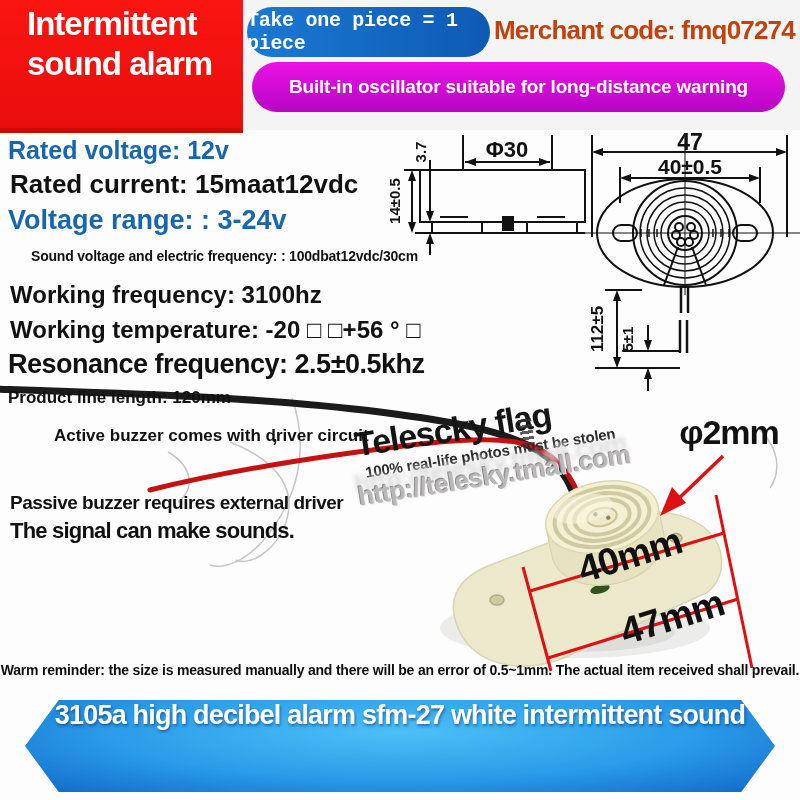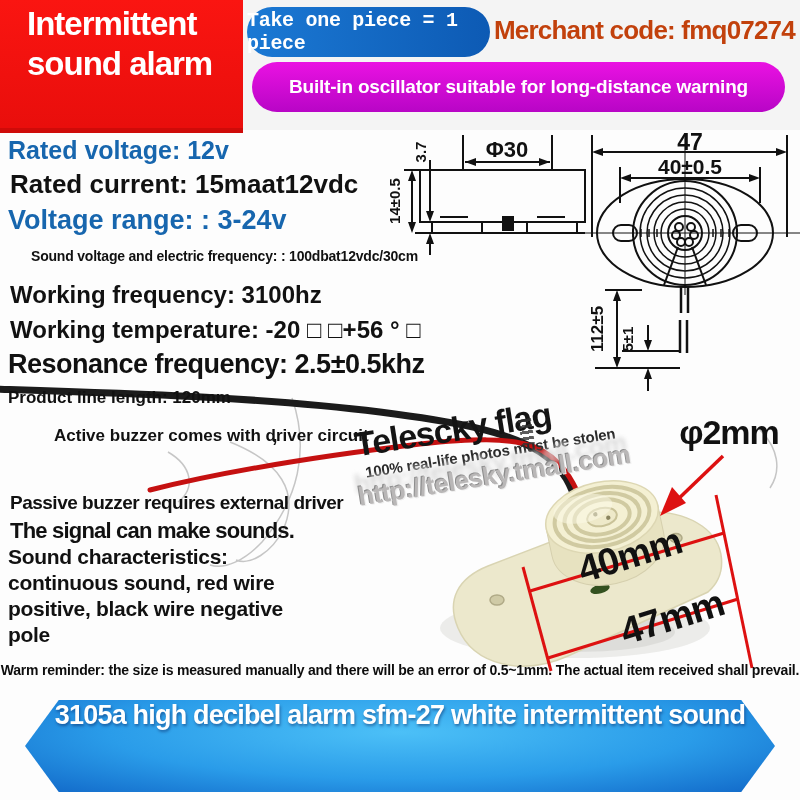--- a/index.html
+++ b/index.html
@@ -223,24 +223,20 @@
   <div class="abs spec blue" id="s3">Voltage range: : 3-24v</div>
   <div class="abs spec" id="s4">Sound voltage and electric frequency: : 100dbat12vdc/30cm</div>
   <div class="abs spec" id="s5">Working frequency: 3100hz</div>
   <div class="abs spec" id="s6">Working temperature: -20 □ □+56 ° □</div>
   <div class="abs spec" id="s7">Resonance frequency: 2.5±0.5khz</div>
   <div class="abs spec" id="s8">Product line length: 120mm</div>
   <div class="abs spec" id="n1">Active buzzer comes with driver circuit</div>
   <div class="abs spec" id="ncomma">,</div>
   <div class="abs spec" id="n3">Passive buzzer requires external driver</div>
   <div class="abs spec" id="n4">The signal can make sounds.</div>
-  <div class="abs spec" id="n5">Sound characteristics:
-continuous sound, red wire
-positive, black wire negative
-pole</div>
 
   <div class="abs wm" id="wm1">Telescky flag</div>
   <div class="abs wm" id="wm-stamp"></div>
   <div class="abs wm" id="wm2">100% real-life photos must be stolen</div>
   <div class="abs wm" id="wm3g">http://telesky.tmall.com</div>
   <div class="abs wm" id="wm3">http://telesky.tmall.com</div>
 
   <div class="abs" id="warning">Warm reminder: the size is measured manually and there will be an error of 0.5~1mm. The actual item received shall prevail.</div>
   <div class="abs" id="banner">
     <span>3105a high decibel alarm sfm-27 white intermittent sound</span>

